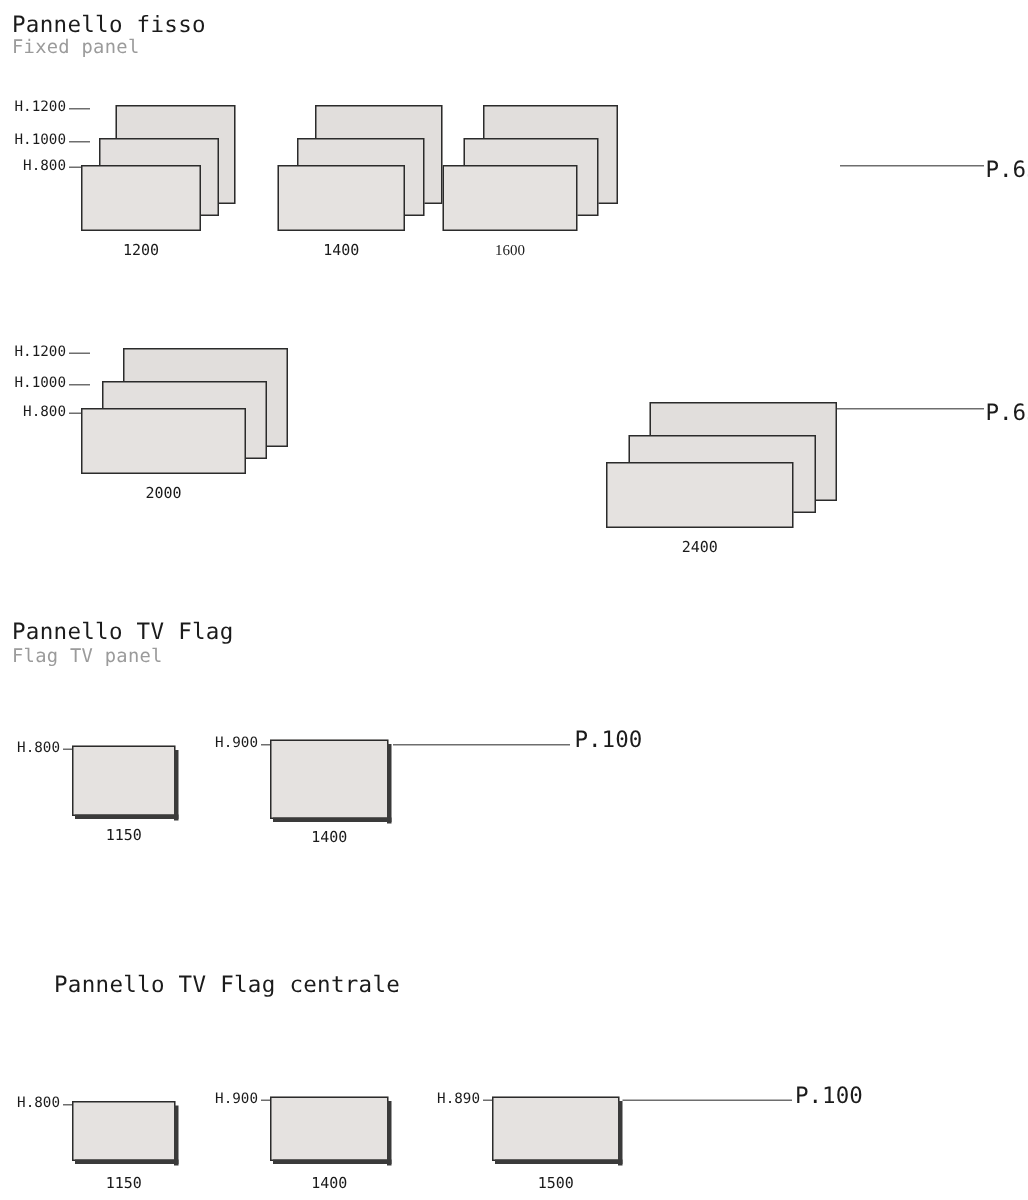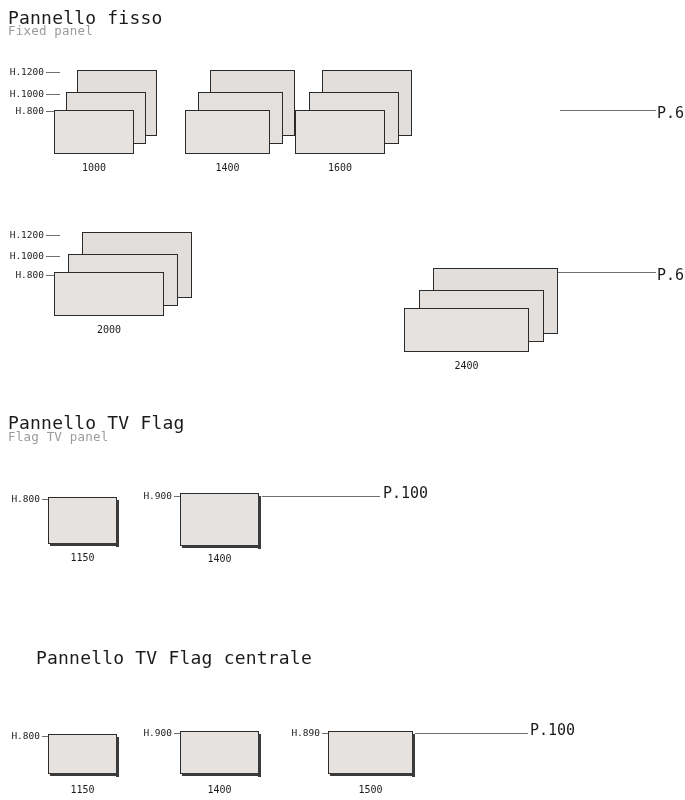--- a/index.html
+++ b/index.html
@@ -18,21 +18,21 @@
   .page {
     position: relative;
     width: 685px;
     height: 800px;
   }
 
   
   .section-title {
     position: absolute;
     font-family: "DejaVu Sans Mono", monospace;
-    font-size: 18px;
+    font-size: 15px;
     color: #1b1b1b;
     letter-spacing: 0.2px;
     white-space: nowrap;
   }
   .section-sub {
     position: absolute;
     font-family: "DejaVu Sans Mono", monospace;
     font-size: 12.5px;
     color: #9b9b9b;
     letter-spacing: 0.2px;
@@ -116,35 +116,35 @@
   <div class="h-label" style="left:0px; top:88px; width:44px;">H.1000</div>
   <div class="leader" style="left:46px; top:94px; width:14px;"></div>
 
   <div class="h-label" style="left:0px; top:105px; width:44px;">H.800</div>
   <div class="leader" style="left:46px; top:111px; width:8px;"></div>
 
   <div class="group" style="left:54px; top:70px; width:110px; height:100px;">
     <div class="panel back" style="left:23px; top:0px;  width:80px; height:66px;"></div>
     <div class="panel mid" style="left:12px; top:22px; width:80px; height:52px;"></div>
     <div class="panel front" style="left:0px;  top:40px; width:80px; height:44px;"></div>
-    <div class="w-label" style="left:0px; top:92px; width:80px;">1000</div>
+    <div class="w-label" style="left:0px; top:92px; width:80px;">1200</div>
   </div>
 
   <div class="group" style="left:185px; top:70px; width:120px; height:100px;">
     <div class="panel back" style="left:25px; top:0px;  width:85px; height:66px;"></div>
     <div class="panel mid" style="left:13px; top:22px; width:85px; height:52px;"></div>
     <div class="panel front" style="left:0px;  top:40px; width:85px; height:44px;"></div>
     <div class="w-label" style="left:0px; top:92px; width:85px;">1400</div>
   </div>
 
   <div class="group" style="left:295px; top:70px; width:125px; height:100px;">
     <div class="panel back" style="left:27px; top:0px;  width:90px; height:66px;"></div>
     <div class="panel mid" style="left:14px; top:22px; width:90px; height:52px;"></div>
     <div class="panel front" style="left:0px;  top:40px; width:90px; height:44px;"></div>
-    <div class="w-label" style="left:0px; top:92px; width:90px;">1600</div>
+    <div class="w-label" style="left:0px; top:92px; width:90px;font-family:Liberation Serif, serif;">1600</div>
   </div>
 
 
   <div class="p-leader" style="left:560px; top:110px; width:96px;"></div>
   <div class="p-label" style="left:657px; top:104px;">P.65</div>
 
   <div class="h-label" style="left:0px; top:229px; width:44px;">H.1200</div>
   <div class="leader" style="left:46px; top:235px; width:14px;"></div>
 
   <div class="h-label" style="left:0px; top:250px; width:44px;">H.1000</div>

